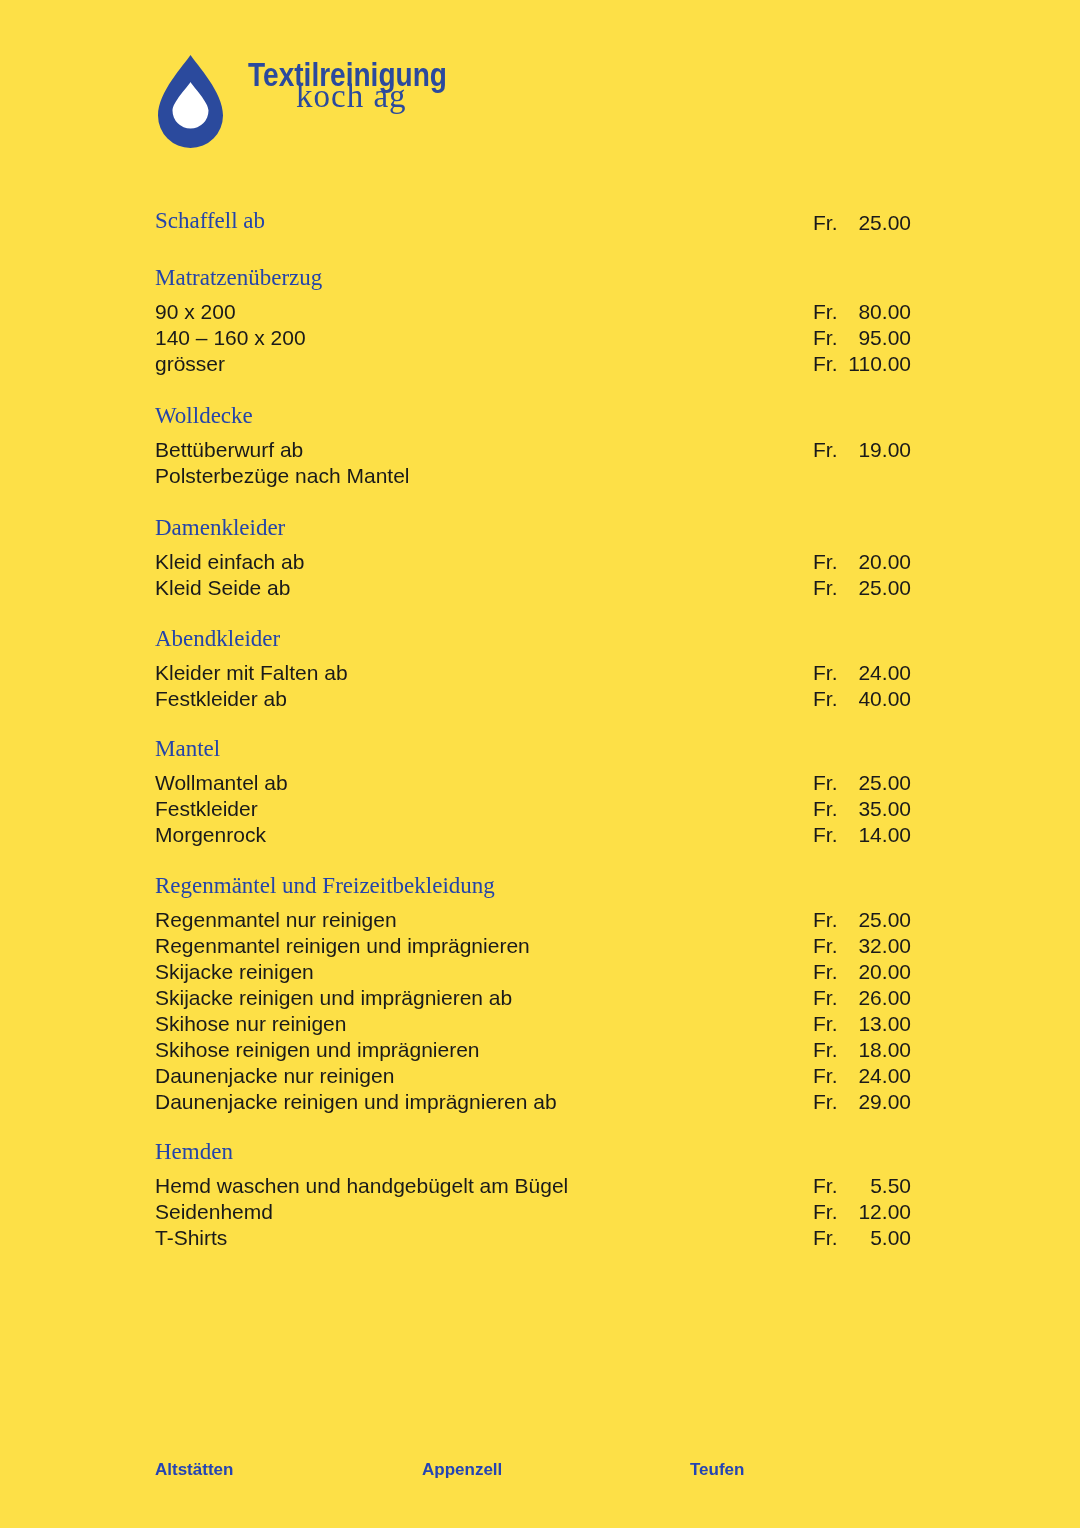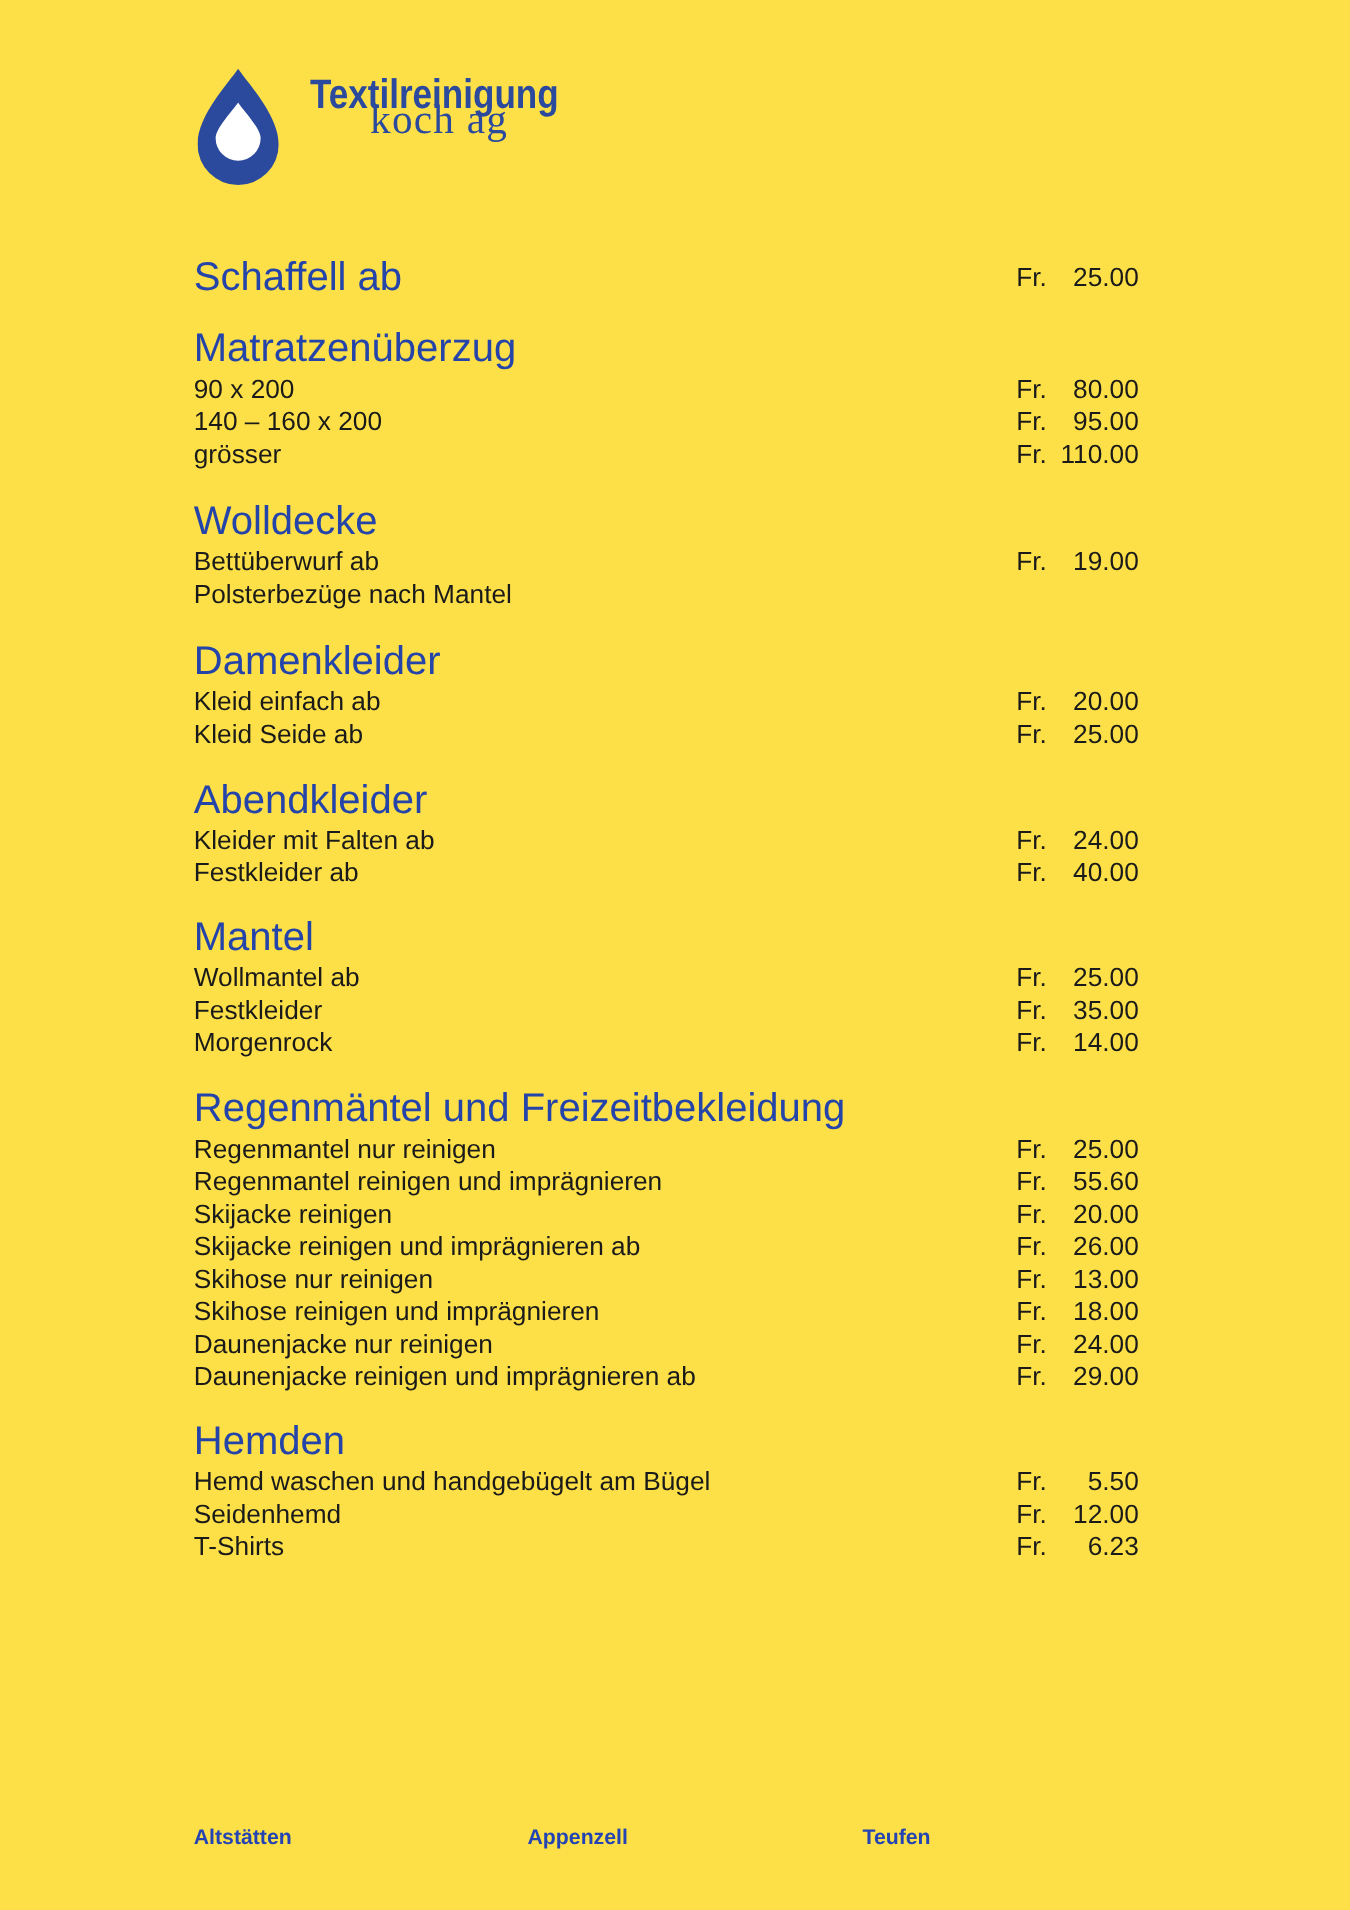--- a/index.html
+++ b/index.html
@@ -40,23 +40,23 @@
   
   .content{position:absolute;left:155px;top:203px;width:756px;}
   .section{margin-top:20px;}
   .section:first-child{margin-top:0;}
   .section:nth-child(2),.section:nth-child(3),.section:nth-child(4){margin-top:21px;}
   .section:nth-child(6){margin-top:19px;}
   .section:nth-child(7){}
   .section:nth-child(8){margin-top:19px;}
   .heading-row{position:relative;}
   .heading{
-    font-family:Liberation Sans, sans-serif;
+    font-family:Liberation Serif, serif;
     font-weight:normal;
-    font-size:32px;line-height:36px;
+    font-size:23px;line-height:36px;
     color:var(--blue-heading);
     margin-bottom:3px;
     white-space:nowrap;
   }
   .row{position:relative;line-height:26px;font-size:21px;color:var(--ink);white-space:nowrap;}
   .fr{position:absolute;left:658px;top:0;font-size:21px;line-height:26px;color:var(--ink);}
   .amount{position:absolute;right:0;top:0;width:110px;text-align:right;font-size:21px;line-height:26px;color:var(--ink);}
   .heading-row .fr,.heading-row .amount{top:7px;}
 
   
@@ -209,21 +209,21 @@
     <span class="label">Regenmantel nur reinigen</span>
   
   <span class="fr">Fr.</span>
   <span class="amount">25.00</span>
 </div>
 
   <div class="row">
     <span class="label">Regenmantel reinigen und imprägnieren</span>
   
   <span class="fr">Fr.</span>
-  <span class="amount">55.60</span>
+  <span class="amount">32.00</span>
 </div>
 
   <div class="row">
     <span class="label">Skijacke reinigen</span>
   
   <span class="fr">Fr.</span>
   <span class="amount">20.00</span>
 </div>
 
   <div class="row">
@@ -279,21 +279,21 @@
     <span class="label">Seidenhemd</span>
   
   <span class="fr">Fr.</span>
   <span class="amount">12.00</span>
 </div>
 
   <div class="row">
     <span class="label">T-Shirts</span>
   
   <span class="fr">Fr.</span>
-  <span class="amount">6.23</span>
+  <span class="amount">5.00</span>
 </div>
 </section>
 </main>
 
   <footer class="footer" id="footer">
   <div class="footer-col" style="left: 0px;">
     <div class="city">Altstätten</div>
     <div class="addr">Gemüsemarkt 2,  9450 Altstätten</div>
     
   </div>

